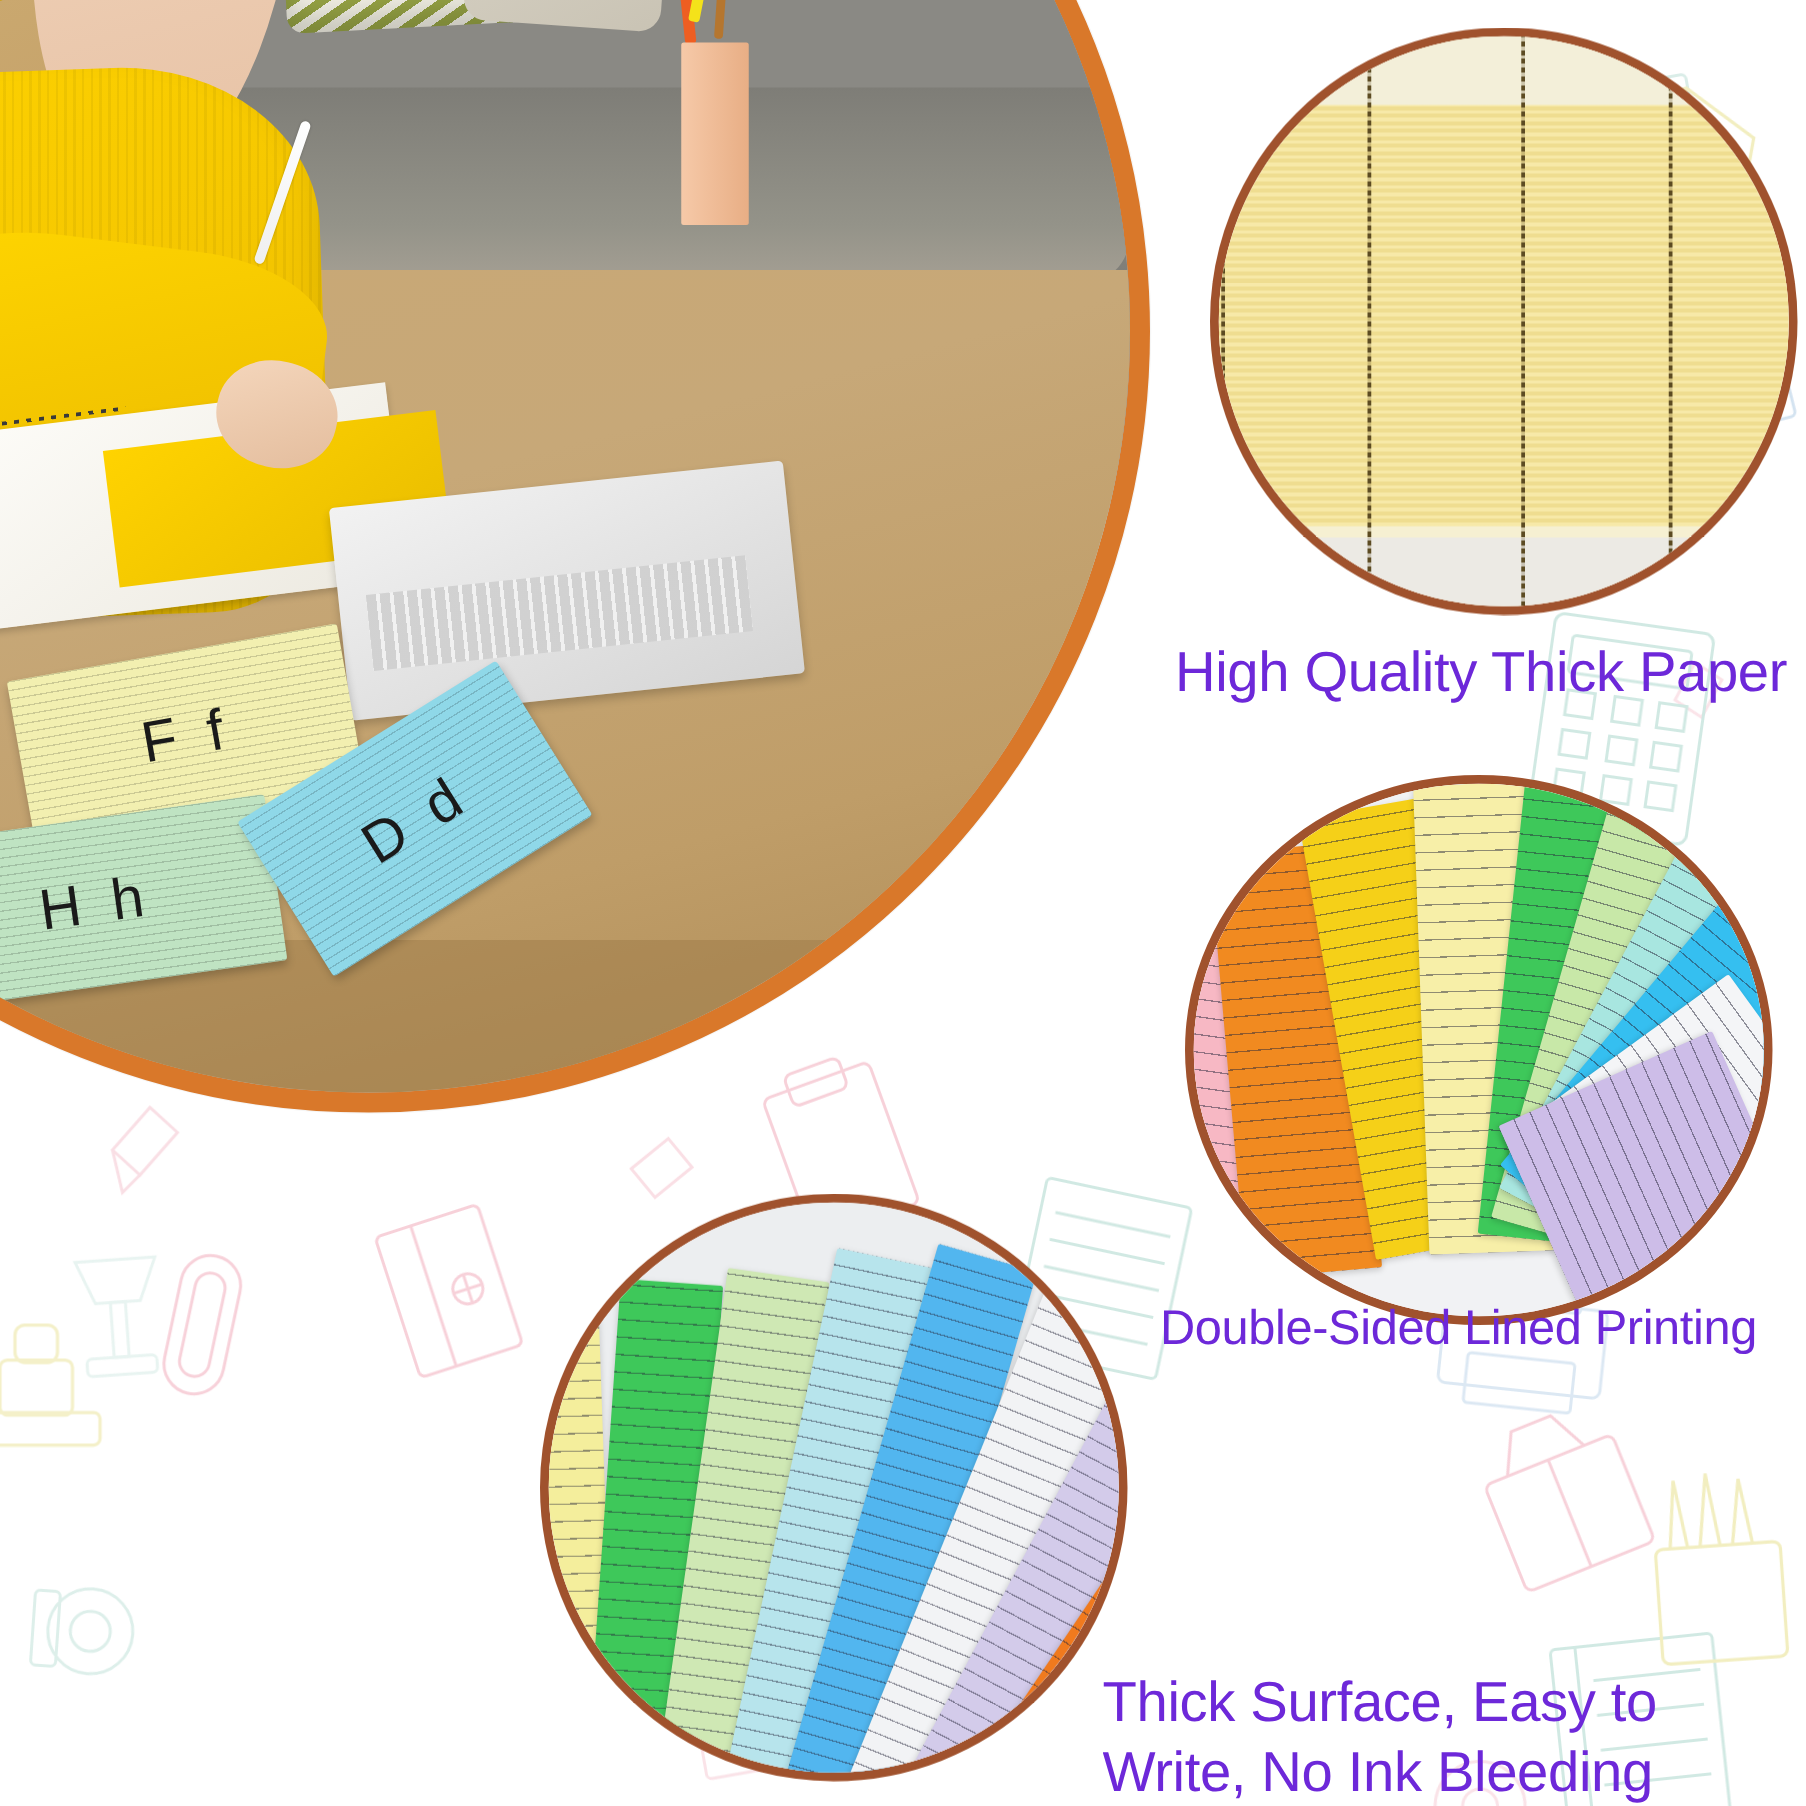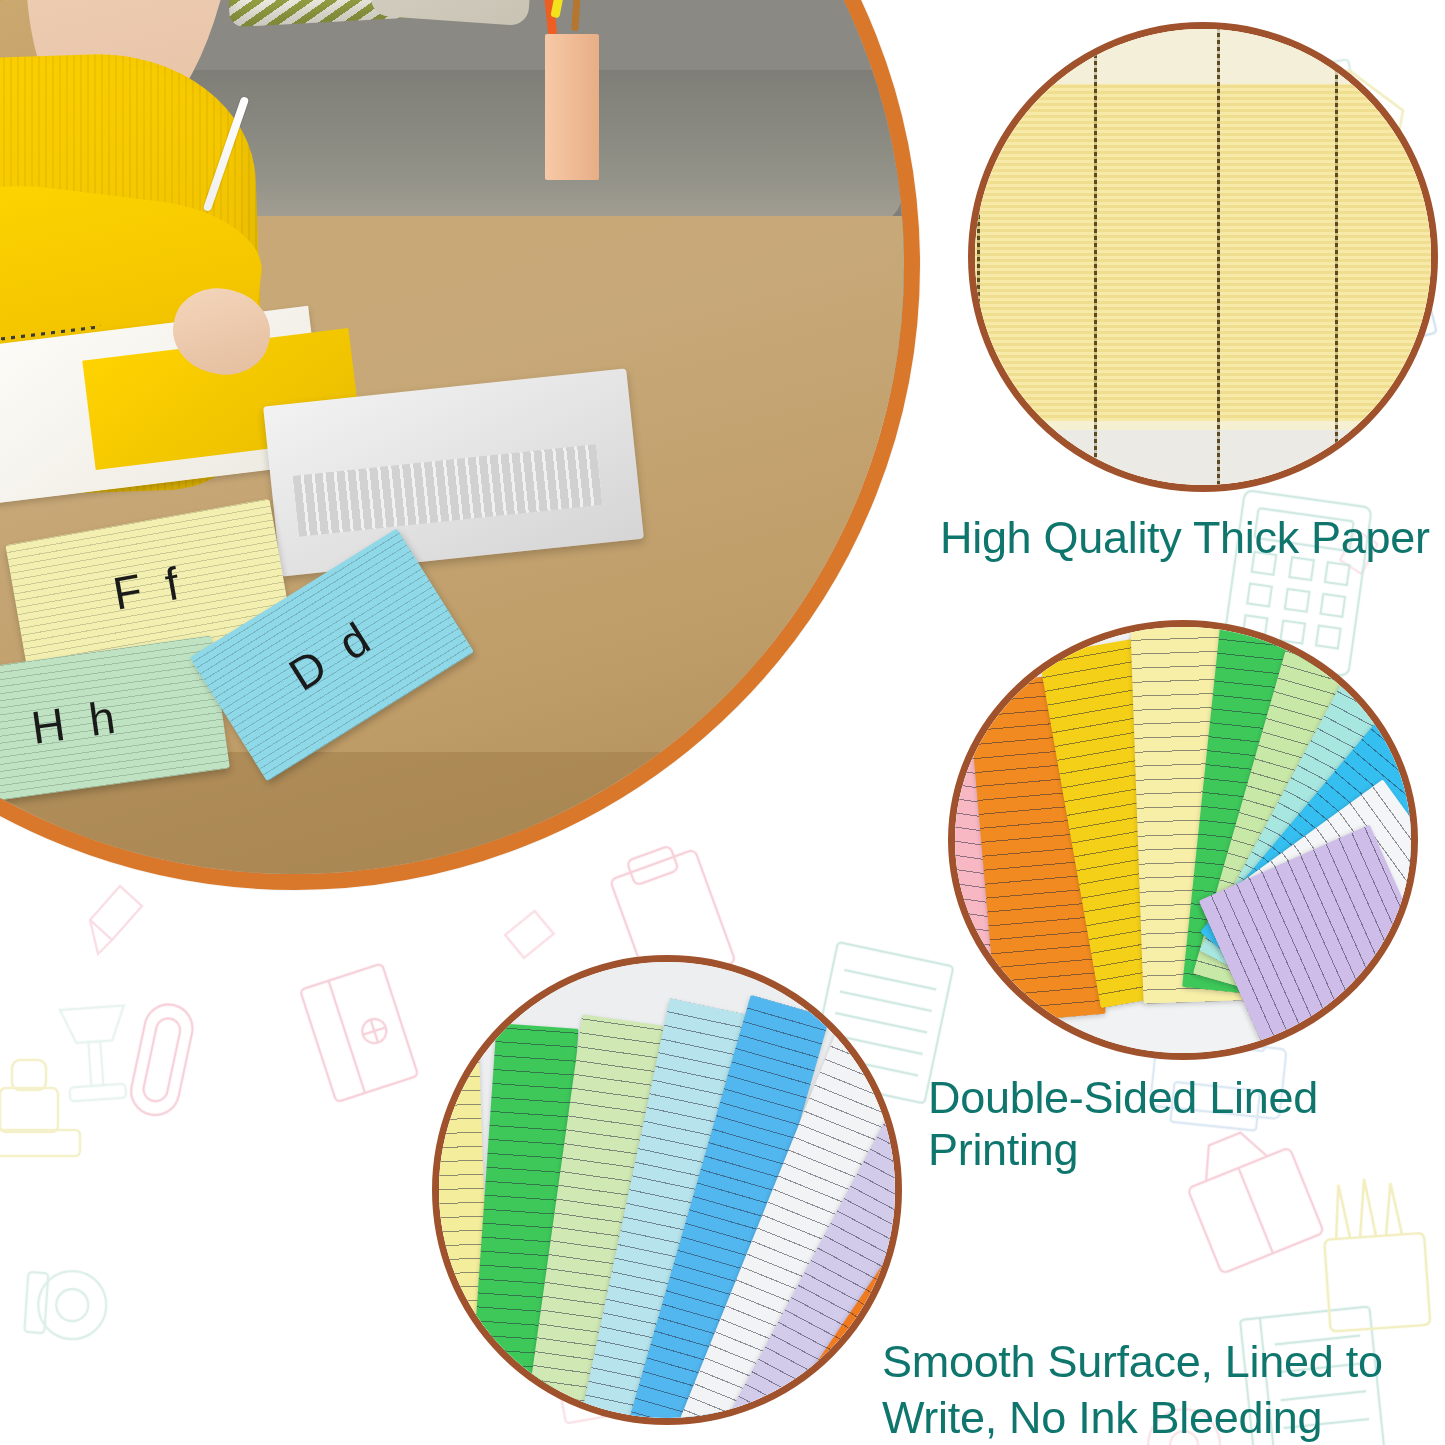--- a/index.html
+++ b/index.html
@@ -128,24 +128,24 @@
      background:#eceae4;}
 
   
   .fanwrap{ position:absolute; inset:0; background:#f1f2f4; }
   .blade{ position:absolute; border-radius:2px;
      box-shadow:0 2px 5px rgba(0,0,0,.18); }
   .blade .bl{ position:absolute; inset:0;
      background:repeating-linear-gradient(0deg,transparent 0 13px,rgba(40,40,60,.5) 13px 14px);}
 
   
-  .cap{ position:absolute; color:#0f766e; font-weight:400;
+  .cap{ position:absolute; color:#6d28d9; font-weight:400;
         font-family:"Liberation Sans", sans-serif; letter-spacing:-.3px; }
   #cap1{ left:940px; top:512px; font-size:45px; }
-  #cap2{ left:928px; top:1072px; font-size:45px; }
+  #cap2{ left:928px; top:1041px; font-size:39px; }
   #cap3{ left:882px; top:1334px; font-size:45px; line-height:1.25; }
 
   #title{ position:absolute; left:38px; top:1115px;
      font-size:84px; font-weight:bold; color:#000; line-height:1.02;
      letter-spacing:-1px; }
   #title div{ white-space:nowrap; }
 </style>
 </head>
 <body>
 
@@ -415,18 +415,18 @@
         </div>
       <div class="blade" style="left:72%;top:10%;width:20%;height:96%;background:#f07a1e;transform-origin:35% 100%;transform:rotate(34deg);">
           <div class="bl"></div>
         </div>
       <div class="blade" style="left:76%;top:16%;width:46%;height:92%;background:#f9c3cd;transform-origin:20% 100%;transform:rotate(42deg);">
           <div class="bl"></div>
         </div>
     </div>
   </div>
   <div class="cap" id="cap3">
-    <div>Smooth Surface, Lined to</div>
+    <div>Thick Surface, Easy to</div>
     <div>Write, No Ink Bleeding</div>
   </div>
 
 
 </div>
 
 </body></html>

